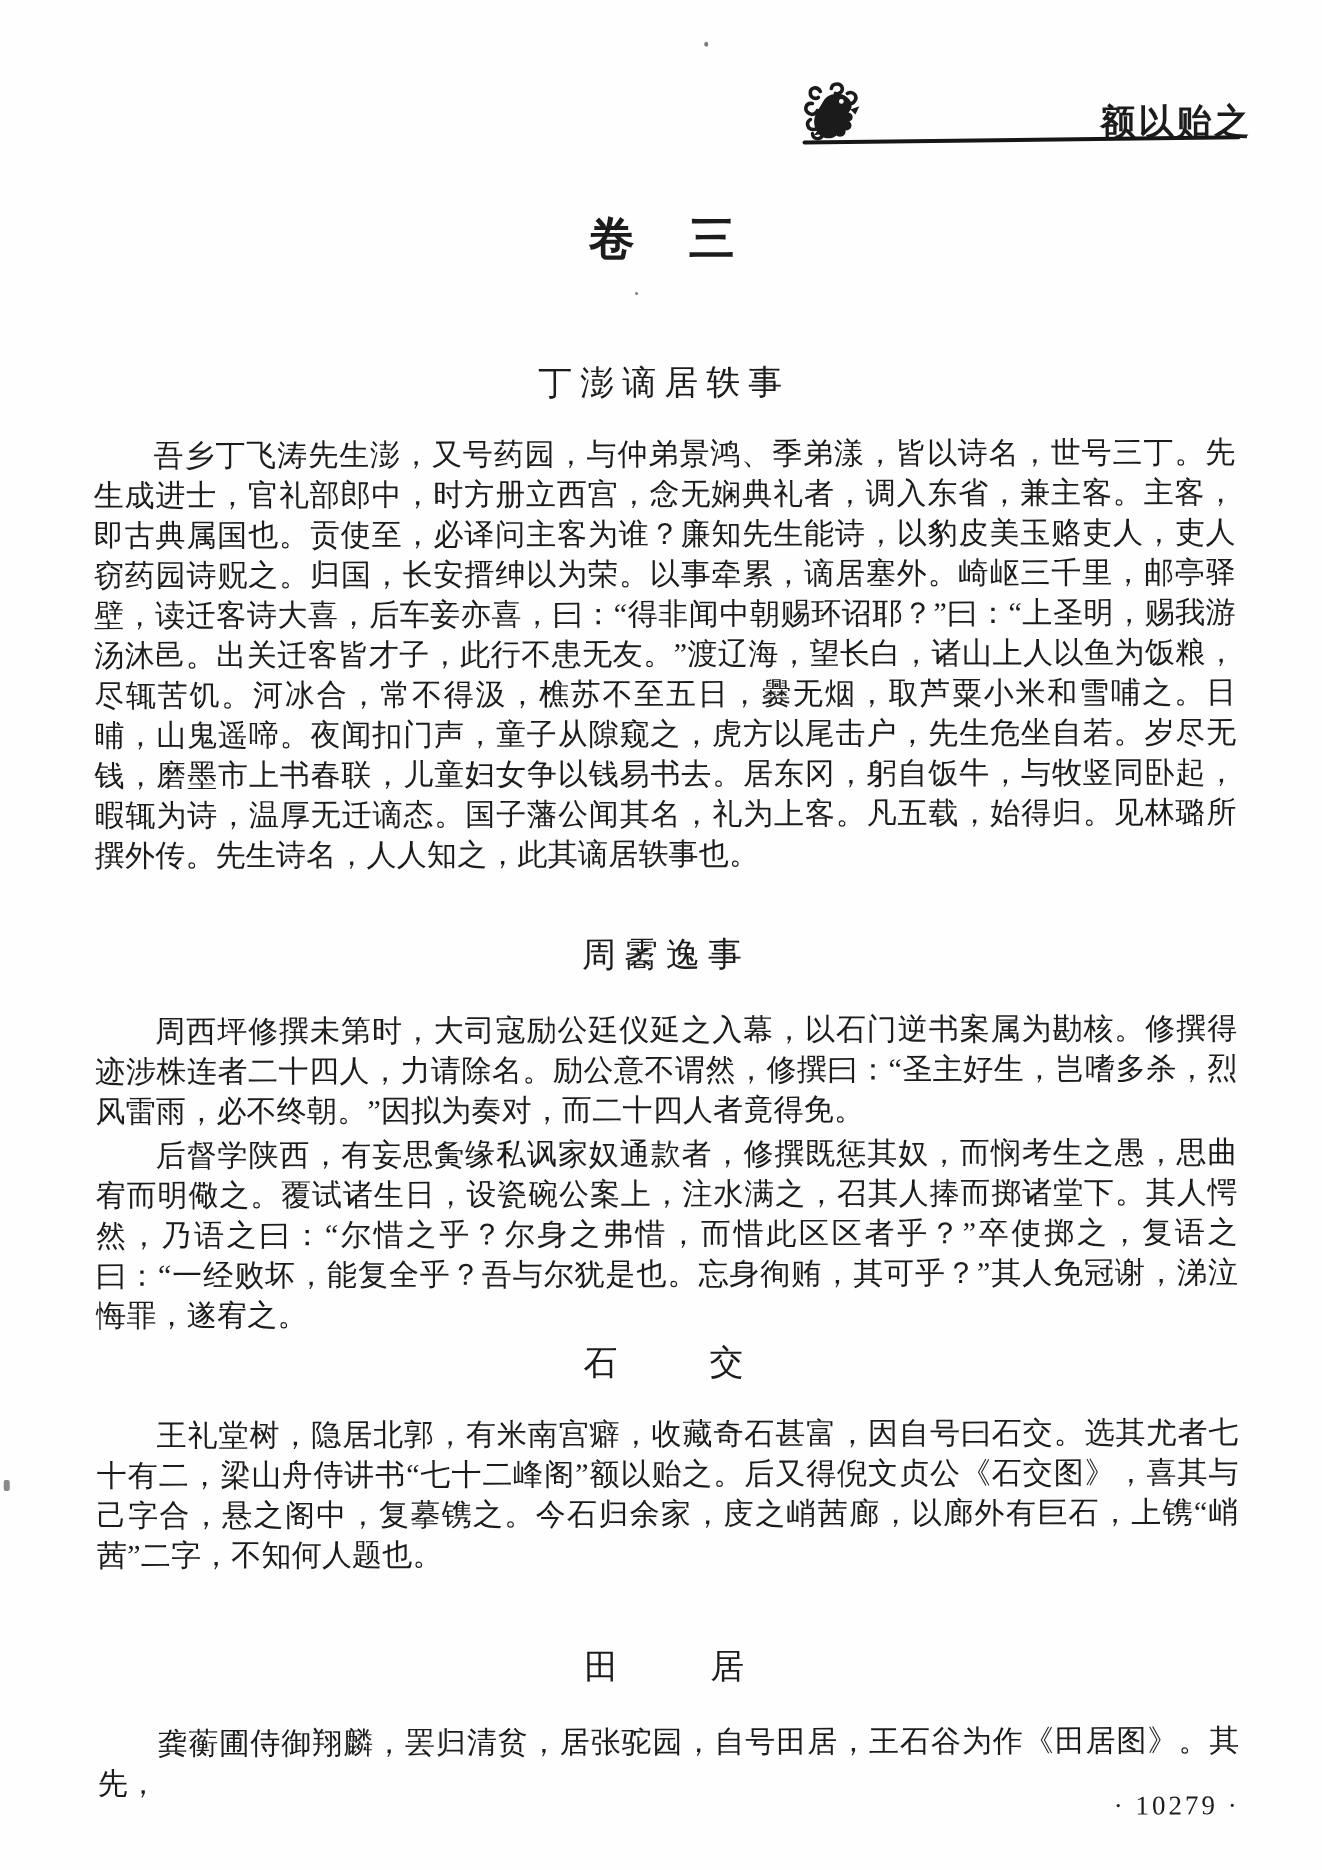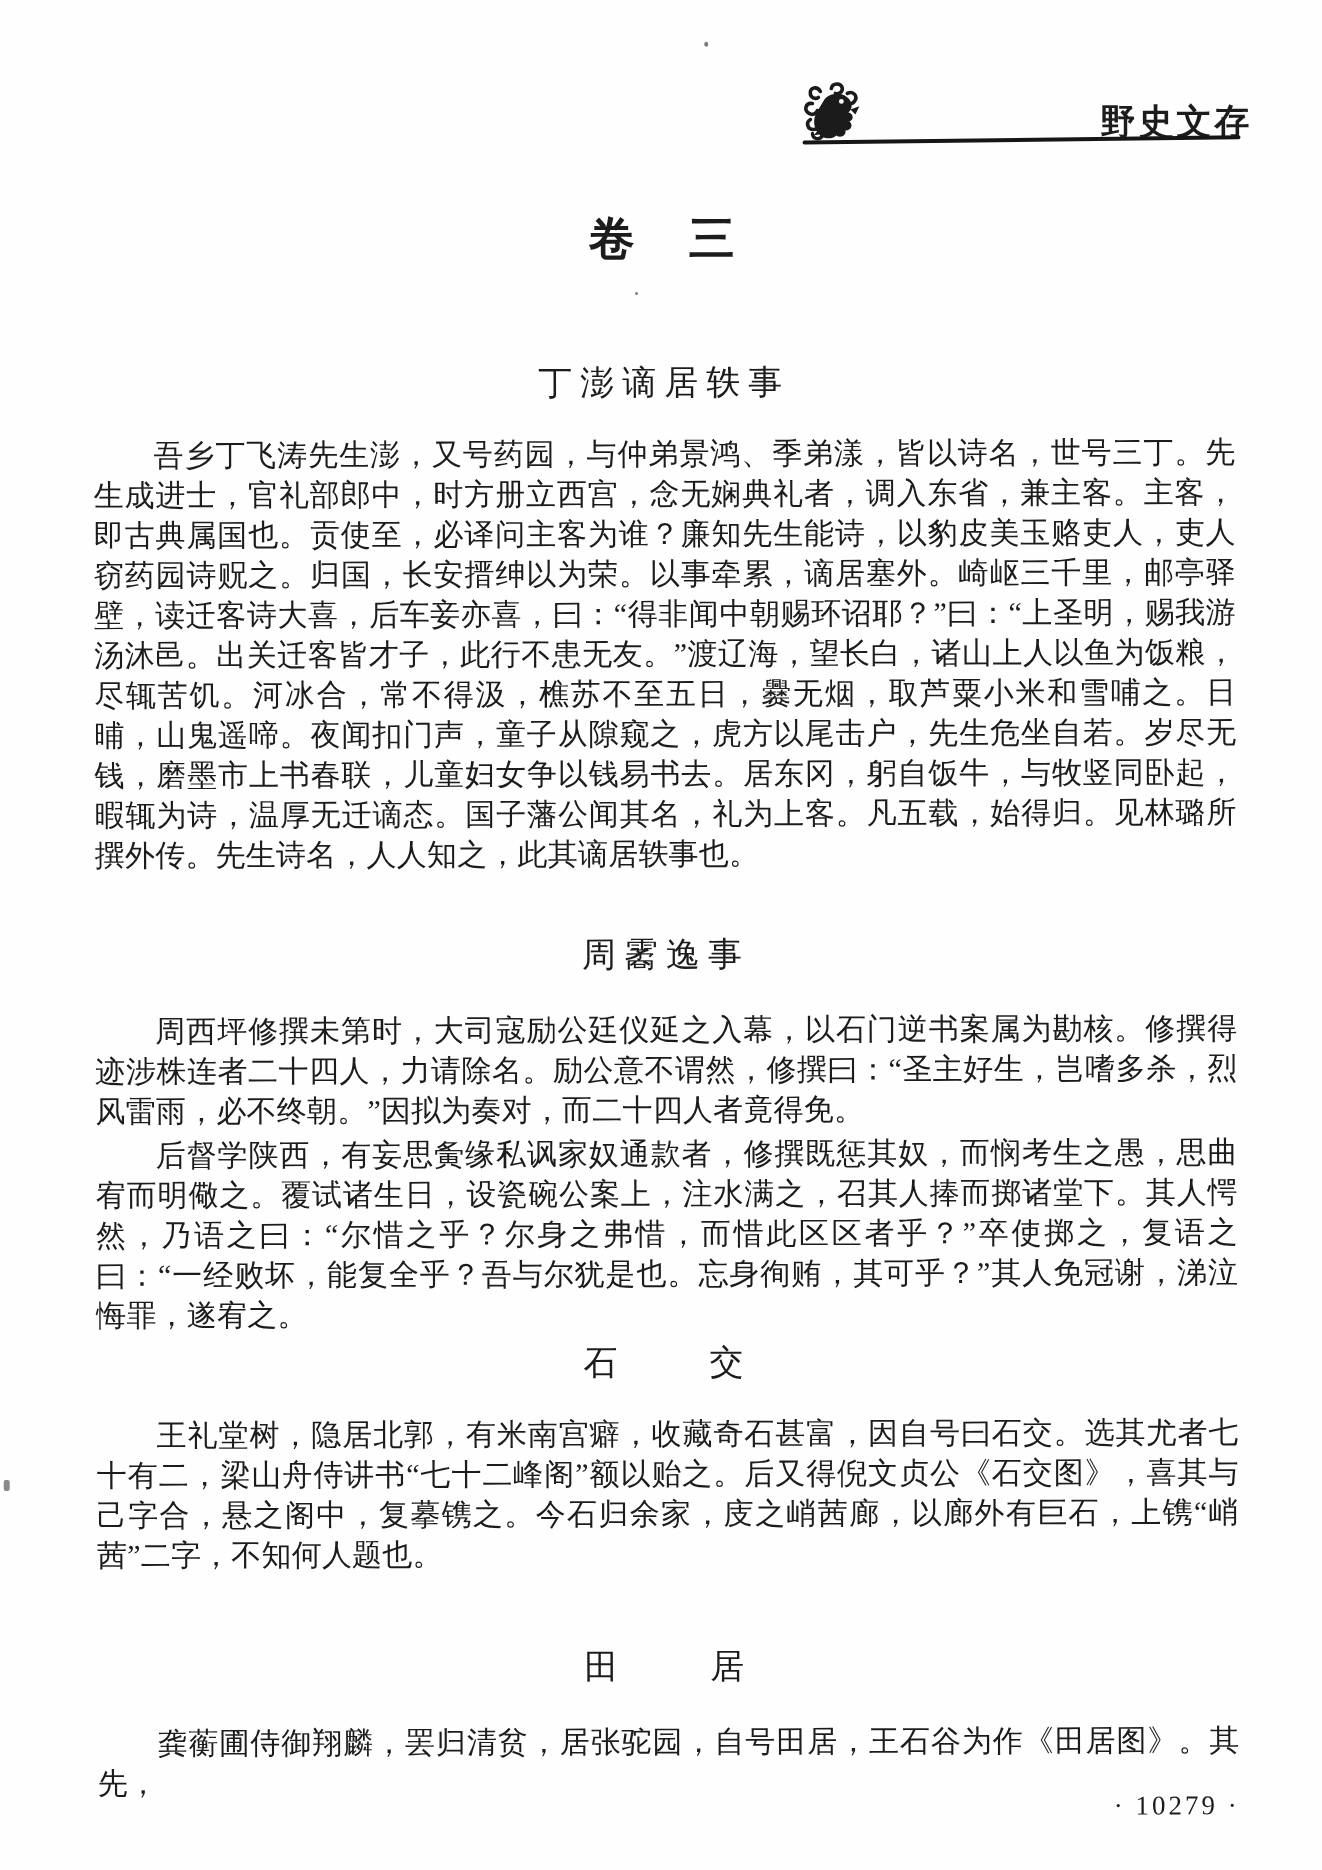--- a/index.html
+++ b/index.html
@@ -40,21 +40,21 @@
           <path d="M47 12 c6 -3 11 3 7 8 c-2 3 -7 3 -9 0" stroke-width="3.6"></path>
           <path d="M10 38 c-5 3 -3 10 3 10 c4 0 6 -3 5 -6" stroke-width="3.6"></path>
           <path d="M22 54 c-2 5 -10 4 -10 -2" stroke-width="3.4"></path>
         </g>
         <path fill="#1b1b1b" d="M24 18 c5 -6 16 -8 23 -2 c5 4 6 11 1 15 c5 1 6 7 1 9 c4 3 2 9 -4 9 c1 5 -5 8 -9 5 c-6 5 -15 3 -19 -3 c-5 -7 -4 -17 1 -23 c2 -3 4 -7 6 -10 z"></path>
         <circle cx="41" cy="20" r="2.4" fill="#fff"></circle>
         <path fill="#1b1b1b" d="M50 28 l9 -3 -4 8 z"></path>
         <path fill="#1b1b1b" d="M20 46 l-7 8 10 -2 z"></path>
       </svg>
     </div>
-    <div class="abs book-title">野史文存</div>
+    <div class="abs book-title">额以贻之</div>
     <div class="abs header-rule"></div>
 
     <h1 class="abs vol-title" style="margin:0;">卷　三</h1>
 
     <h2 class="abs sec-title t-s1" style="margin:0;font-weight:normal;">丁澎谪居轶事</h2>
     <p class="abs body-text t-p1" style="margin:0;">吾乡丁飞涛先生澎，又号药园，与仲弟景鸿、季弟漾，皆以诗名，世号三丁。先生成进士，官礼部郎中，时方册立西宫，念无娴典礼者，调入东省，兼主客。主客，即古典属国也。贡使至，必译问主客为谁？廉知先生能诗，以豹皮美玉赂吏人，吏人窃药园诗贶之。归国，长安搢绅以为荣。以事牵累，谪居塞外。崎岖三千里，邮亭驿壁，读迁客诗大喜，后车妾亦喜，曰：“得非闻中朝赐环诏耶？”曰：“上圣明，赐我游汤沐邑。出关迁客皆才子，此行不患无友。”渡辽海，望长白，诸山上人以鱼为饭粮，尽辄苦饥。河冰合，常不得汲，樵苏不至五日，爨无烟，取芦粟小米和雪哺之。日晡，山鬼遥啼。夜闻扣门声，童子从隙窥之，虎方以尾击户，先生危坐自若。岁尽无钱，磨墨市上书春联，儿童妇女争以钱易书去。居东冈，躬自饭牛，与牧竖同卧起，暇辄为诗，温厚无迁谪态。国子藩公闻其名，礼为上客。凡五载，始得归。见林璐所撰外传。先生诗名，人人知之，此其谪居轶事也。</p>
 
     <h2 class="abs sec-title t-s2" style="margin:0;font-weight:normal;">周霱逸事</h2>
     <p class="abs body-text t-p2" style="margin:0;">周西坪修撰未第时，大司寇励公廷仪延之入幕，以石门逆书案属为勘核。修撰得迹涉株连者二十四人，力请除名。励公意不谓然，修撰曰：“圣主好生，岂嗜多杀，烈风雷雨，必不终朝。”因拟为奏对，而二十四人者竟得免。</p>
     <p class="abs body-text t-p3" style="margin:0;">后督学陕西，有妄思夤缘私讽家奴通款者，修撰既惩其奴，而悯考生之愚，思曲宥而明儆之。覆试诸生日，设瓷碗公案上，注水满之，召其人捧而掷诸堂下。其人愕然，乃语之曰：“尔惜之乎？尔身之弗惜，而惜此区区者乎？”卒使掷之，复语之曰：“一经败坏，能复全乎？吾与尔犹是也。忘身徇贿，其可乎？”其人免冠谢，涕泣悔罪，遂宥之。</p>

